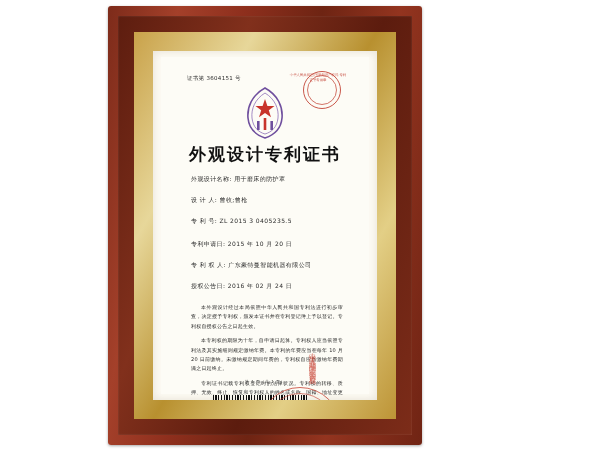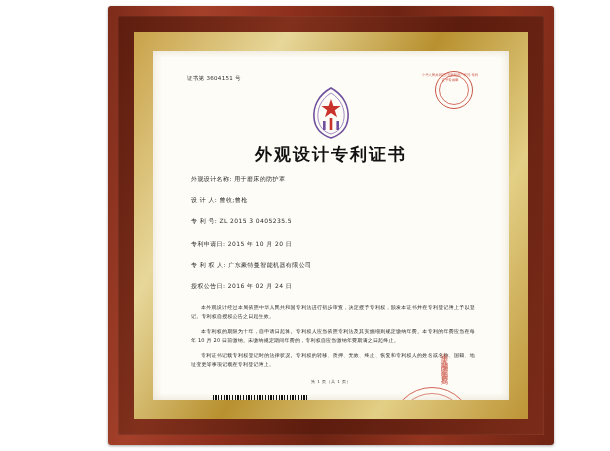--- a/index.html
+++ b/index.html
@@ -17,21 +17,21 @@
   .stage {
     position: relative;
     width: 610px;
     height: 451px;
     background: #ffffff;
   }
   .frame-outer {
     position: absolute;
     left: 108px;
     top: 6px;
-    width: 446px;
+    width: 314px;
     height: 439px;
     background: linear-gradient(100deg, #7d2b1a 0%, #a4402a 18%, #8e2f1d 35%, #6e2413 55%, #93341f 75%, #702414 100%);
     border-radius: 3px;
     box-shadow: 0 1px 3px rgba(0,0,0,0.35);
   }
   .frame-bevel {
     position: absolute;
     left: 10px;
     top: 10px;
     right: 10px;

